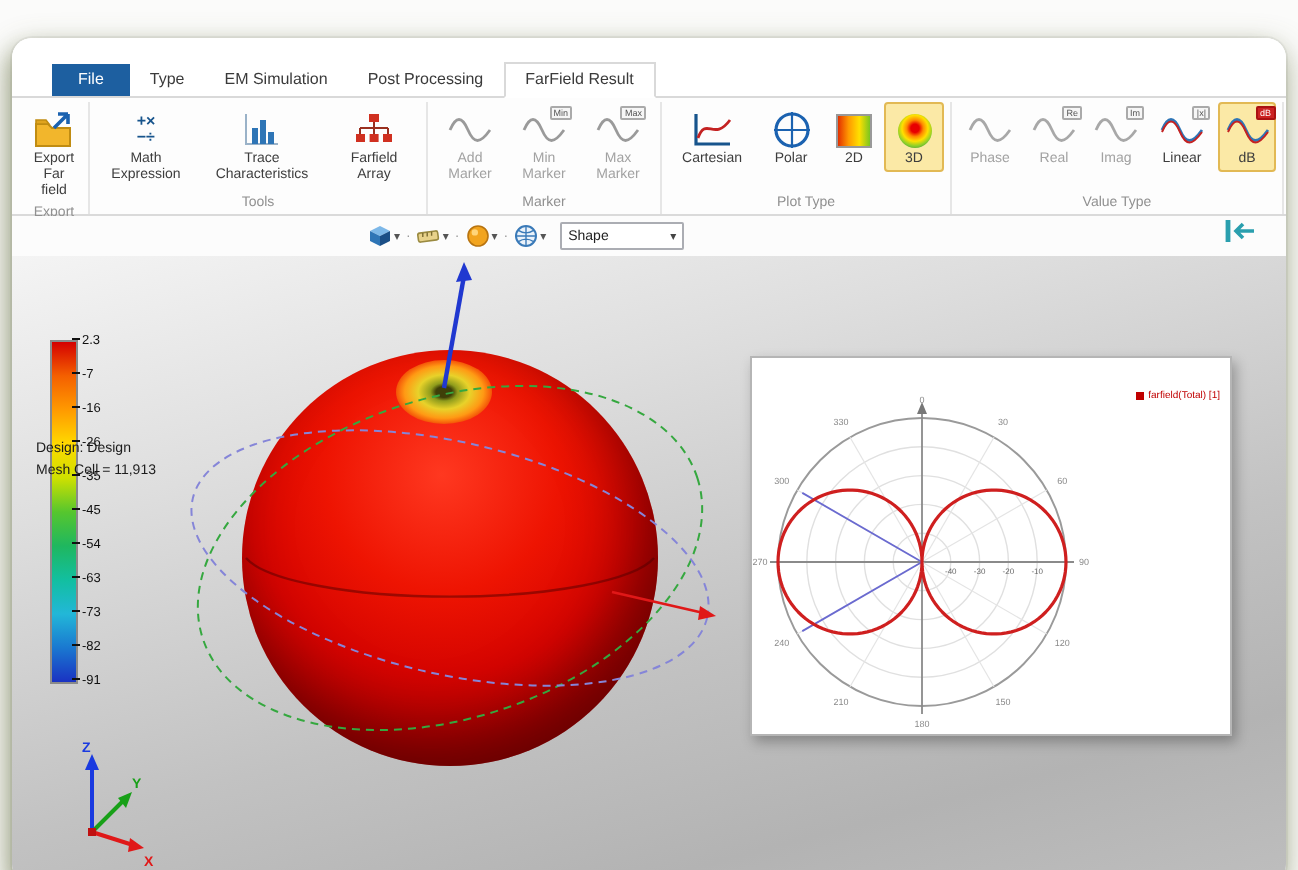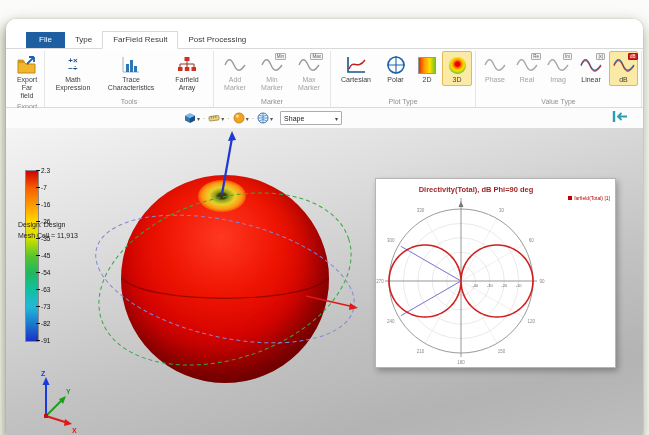--- a/index.html
+++ b/index.html
@@ -66,22 +66,23 @@
 <body>
 
 <div class="shot">
 <div class="window">
 
   <div class="titlebar"></div>
 
   <div class="tabrow">
     <div class="tab file">File</div>
     <div class="tab">Type</div>
+    <div class="tab">EM Simulation</div>
+    <div class="tab">Post Processing</div>
     <div class="tab selected">FarField Result</div>
-    <div class="tab">Post Processing</div>
   </div>
 
   <div class="ribbon">
 
     <div class="rgroup">
       <div class="rbtns">
         <div class="rbtn">
           <span class="ricon">
             <svg width="22" height="20" viewBox="0 0 22 20">
                   <path d="M2 7 h6 l2 2 h9 v9 h-17 z" fill="#f2b62c" stroke="#c08c12" stroke-width="1"></path>
@@ -388,21 +389,20 @@
             <text x="14.851942293460468" y="62.99999999999999" font-size="4.5" fill="#8a8a8a" text-anchor="middle">300</text>
             <text x="44.499999999999964" y="33.351942293460496" font-size="4.5" fill="#8a8a8a" text-anchor="middle">330</text>
             <text x="142.6" y="108" font-size="4" fill="#666" text-anchor="middle">-10</text>
             <text x="128.2" y="108" font-size="4" fill="#666" text-anchor="middle">-20</text>
             <text x="113.8" y="108" font-size="4" fill="#666" text-anchor="middle">-30</text>
             <text x="99.39999999999999" y="108" font-size="4" fill="#666" text-anchor="middle">-40</text>
             <line x1="85" y1="102" x2="25.140324090419618" y2="136.56000000000003" stroke="#6a6ad0" stroke-width="0.9"></line>
             <line x1="85" y1="102" x2="25.140324090419597" y2="67.44" stroke="#6a6ad0" stroke-width="0.9"></line>
             <path d="M85.00 102.00L85.09 99.49L85.35 96.99L85.79 94.52L86.39 92.08L87.17 89.69L88.11 87.36L89.21 85.10L90.47 82.92L91.88 80.84L93.42 78.86L95.10 76.99L96.91 75.25L98.84 73.63L100.87 72.15L103.00 70.82L105.22 69.64L107.51 68.62L109.88 67.76L112.29 67.07L114.75 66.55L117.24 66.20L119.74 66.02L122.26 66.02L124.76 66.20L127.25 66.55L129.71 67.07L132.12 67.76L134.49 68.62L136.78 69.64L139.00 70.82L141.13 72.15L143.16 73.63L145.09 75.25L146.90 76.99L148.58 78.86L150.12 80.84L151.53 82.92L152.79 85.10L153.89 87.36L154.83 89.69L155.61 92.08L156.21 94.52L156.65 96.99L156.91 99.49L157.00 102.00L156.91 104.51L156.65 107.01L156.21 109.48L155.61 111.92L154.83 114.31L153.89 116.64L152.79 118.90L151.53 121.08L150.12 123.16L148.58 125.14L146.90 127.01L145.09 128.75L143.16 130.37L141.13 131.85L139.00 133.18L136.78 134.36L134.49 135.38L132.12 136.24L129.71 136.93L127.25 137.45L124.76 137.80L122.26 137.98L119.74 137.98L117.24 137.80L114.75 137.45L112.29 136.93L109.88 136.24L107.51 135.38L105.22 134.36L103.00 133.18L100.87 131.85L98.84 130.37L96.91 128.75L95.10 127.01L93.42 125.14L91.88 123.16L90.47 121.08L89.21 118.90L88.11 116.64L87.17 114.31L86.39 111.92L85.79 109.48L85.35 107.01L85.09 104.51L85.00 102.00L84.91 104.51L84.65 107.01L84.21 109.48L83.61 111.92L82.83 114.31L81.89 116.64L80.79 118.90L79.53 121.08L78.12 123.16L76.58 125.14L74.90 127.01L73.09 128.75L71.16 130.37L69.13 131.85L67.00 133.18L64.78 134.36L62.49 135.38L60.12 136.24L57.71 136.93L55.25 137.45L52.76 137.80L50.26 137.98L47.74 137.98L45.24 137.80L42.75 137.45L40.29 136.93L37.88 136.24L35.51 135.38L33.22 134.36L31.00 133.18L28.87 131.85L26.84 130.37L24.91 128.75L23.10 127.01L21.42 125.14L19.88 123.16L18.47 121.08L17.21 118.90L16.11 116.64L15.17 114.31L14.39 111.92L13.79 109.48L13.35 107.01L13.09 104.51L13.00 102.00L13.09 99.49L13.35 96.99L13.79 94.52L14.39 92.08L15.17 89.69L16.11 87.36L17.21 85.10L18.47 82.92L19.88 80.84L21.42 78.86L23.10 76.99L24.91 75.25L26.84 73.63L28.87 72.15L31.00 70.82L33.22 69.64L35.51 68.62L37.88 67.76L40.29 67.07L42.75 66.55L45.24 66.20L47.74 66.02L50.26 66.02L52.76 66.20L55.25 66.55L57.71 67.07L60.12 67.76L62.49 68.62L64.78 69.64L67.00 70.82L69.13 72.15L71.16 73.63L73.09 75.25L74.90 76.99L76.58 78.86L78.12 80.84L79.53 82.92L80.79 85.10L81.89 87.36L82.83 89.69L83.61 92.08L84.21 94.52L84.65 96.99L84.91 99.49L85.00 102.00" fill="none" stroke="#cf1f1f" stroke-width="1.6" stroke-linejoin="round"></path>
           </svg>
-      <div class="ptitle">Directivity(Total), dB Phi=90 deg</div>
       <div class="plegend">
         <span class="sq"></span>
         <span>farfield(Total) [1]</span>
       </div>
     </div>
   </div>
 
 </div>
 </div>
 

